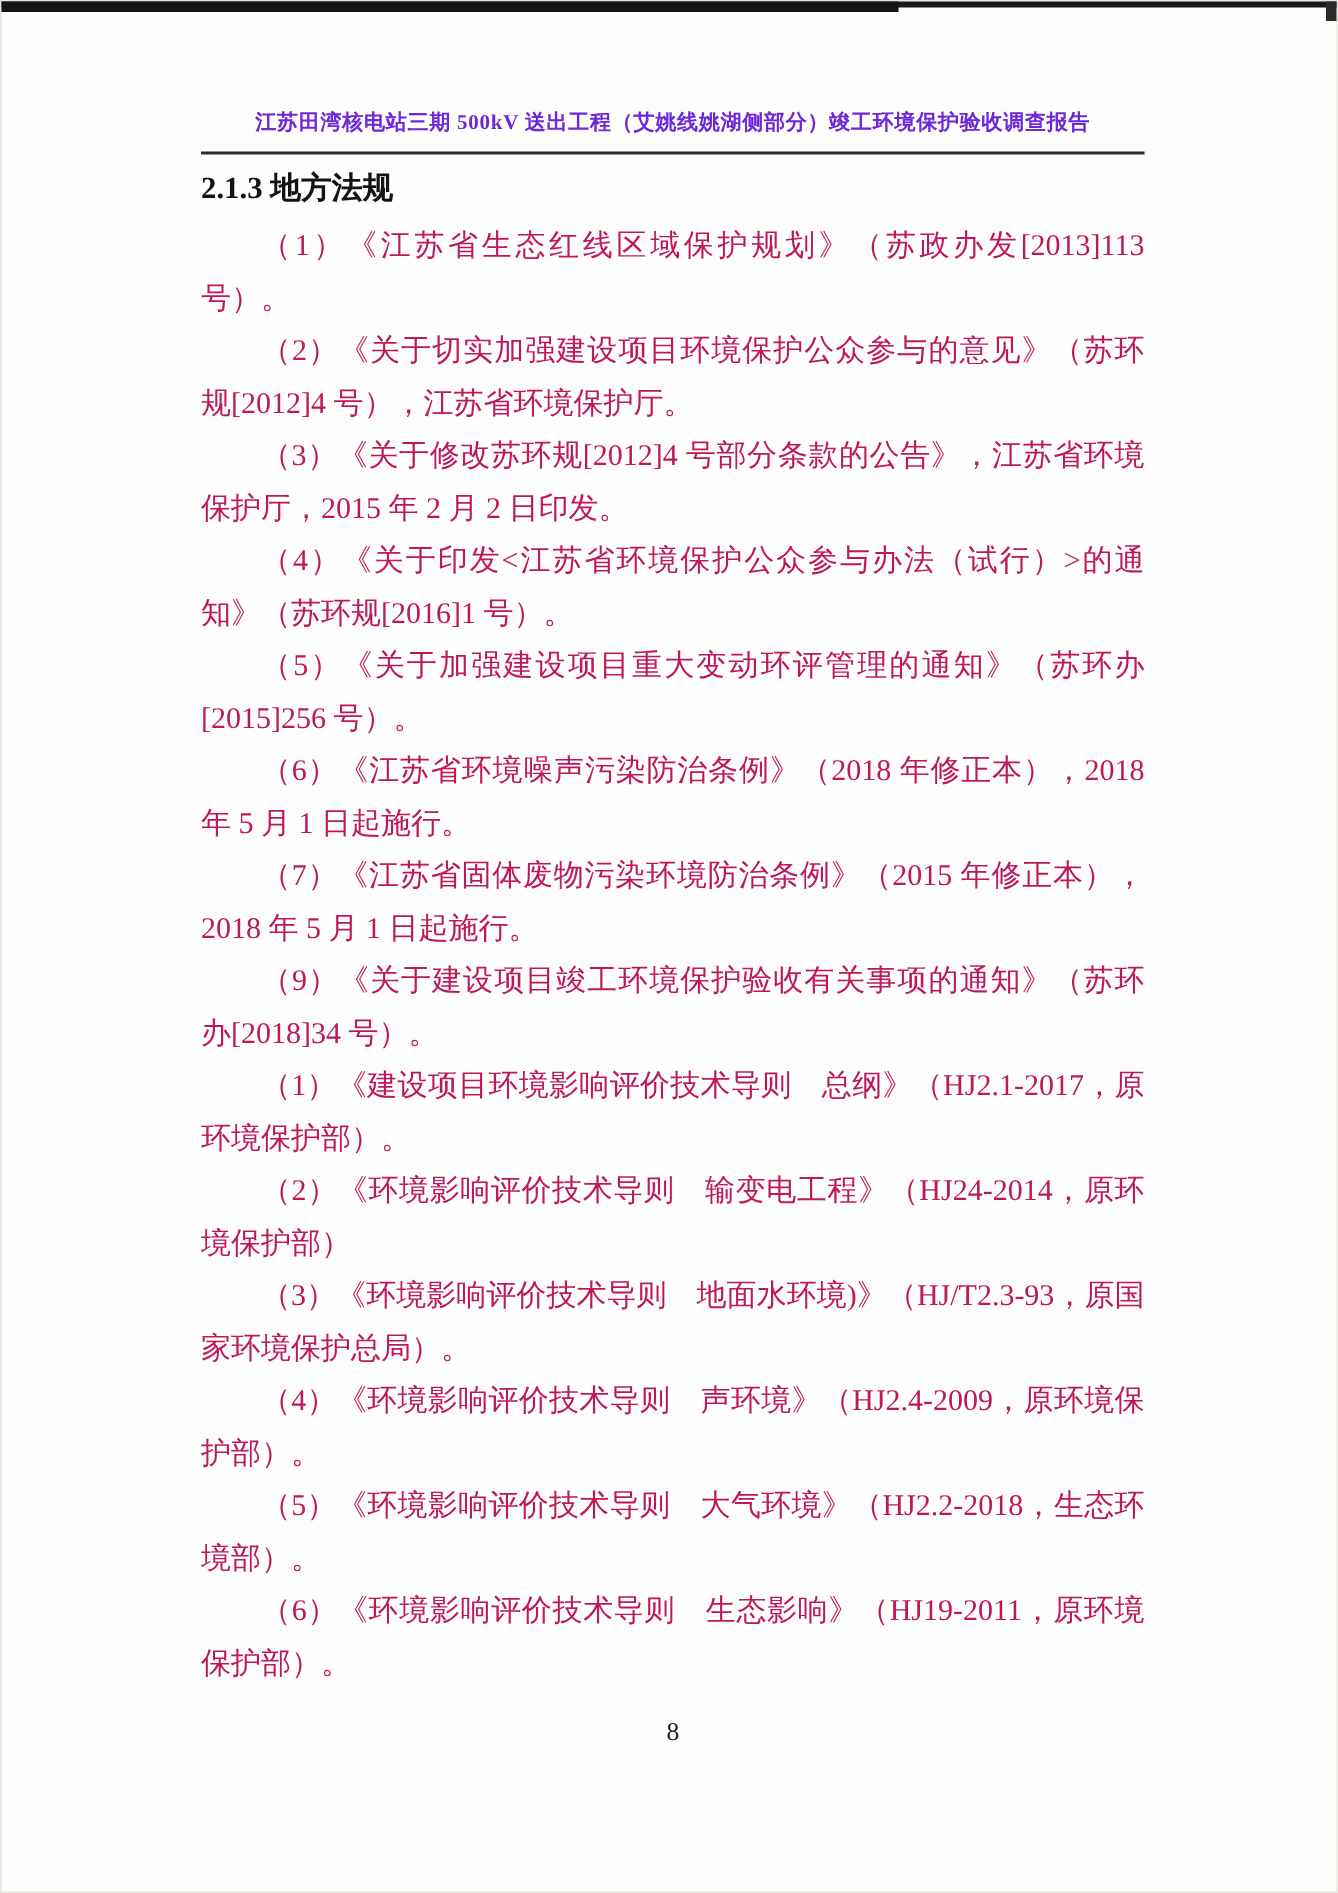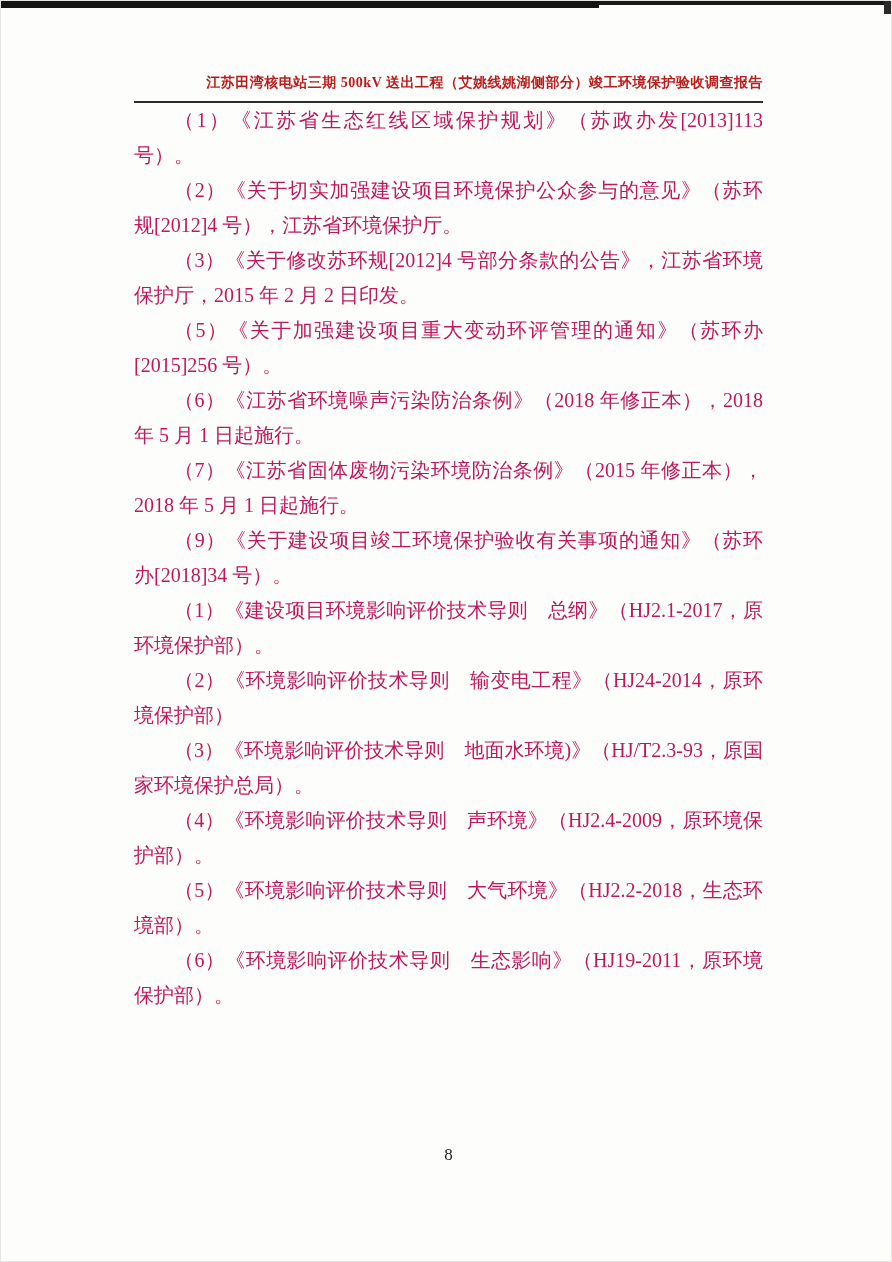--- a/index.html
+++ b/index.html
@@ -49,26 +49,26 @@
   .content {
     position: absolute;
     left: 133px;
     top: 0;
     width: 629px;
   }
   .running-header {
     margin-top: 74px;
     padding-bottom: 10px;
     border-bottom: 2px solid #2c2c2c;
-    text-align: right;
+    text-align: center;
     font-weight: bold;
     font-size: 14px;
     line-height: 16px;
     letter-spacing: 0.5px;
-    color: #b91c1c;
+    color: #6d28d9;
     white-space: nowrap;
   }
   .sec-heading {
     margin: 10px 0 8px 0;
     font-size: 20.5px;
     line-height: 26px;
     font-weight: bold;
     color: #131313;
   }
   .sec-heading.second {
@@ -100,24 +100,26 @@
   <div class="top-scan-bar"></div>
   <div class="top-scan-bar-left"></div>
   <div class="corner-mark"></div>
 
   <div class="content">
 
     <div class="running-header">
       <span>江苏田湾核电站三期 500kV 送出工程（艾姚线姚湖侧部分）竣工环境保护验收调查报告</span>
     </div>
 
+    <h2 class="sec-heading">2.1.3 地方法规</h2>
 
     <p class="body-par">（1）《江苏省生态红线区域保护规划》（苏政办发[2013]113 号）。</p>
     <p class="body-par">（2）《关于切实加强建设项目环境保护公众参与的意见》（苏环规[2012]4 号），江苏省环境保护厅。</p>
     <p class="body-par">（3）《关于修改苏环规[2012]4 号部分条款的公告》，江苏省环境保护厅，2015 年 2 月 2 日印发。</p>
+    <p class="body-par">（4）《关于印发&lt;江苏省环境保护公众参与办法（试行）&gt;的通知》（苏环规[2016]1 号）。</p>
     <p class="body-par">（5）《关于加强建设项目重大变动环评管理的通知》（苏环办[2015]256 号）。</p>
     <p class="body-par">（6）《江苏省环境噪声污染防治条例》（2018 年修正本），2018 年 5 月 1 日起施行。</p>
     <p class="body-par">（7）《江苏省固体废物污染环境防治条例》（2015 年修正本），2018 年 5 月 1 日起施行。</p>
     <p class="body-par">（9）《关于建设项目竣工环境保护验收有关事项的通知》（苏环办[2018]34 号）。</p>
 
 
     <p class="body-par">（1）《建设项目环境影响评价技术导则　总纲》（HJ2.1-2017，原环境保护部）。</p>
     <p class="body-par">（2）《环境影响评价技术导则　输变电工程》（HJ24-2014，原环境保护部）</p>
     <p class="body-par">（3）《环境影响评价技术导则　地面水环境)》（HJ/T2.3-93，原国家环境保护总局）。</p>
     <p class="body-par">（4）《环境影响评价技术导则　声环境》（HJ2.4-2009，原环境保护部）。</p>

